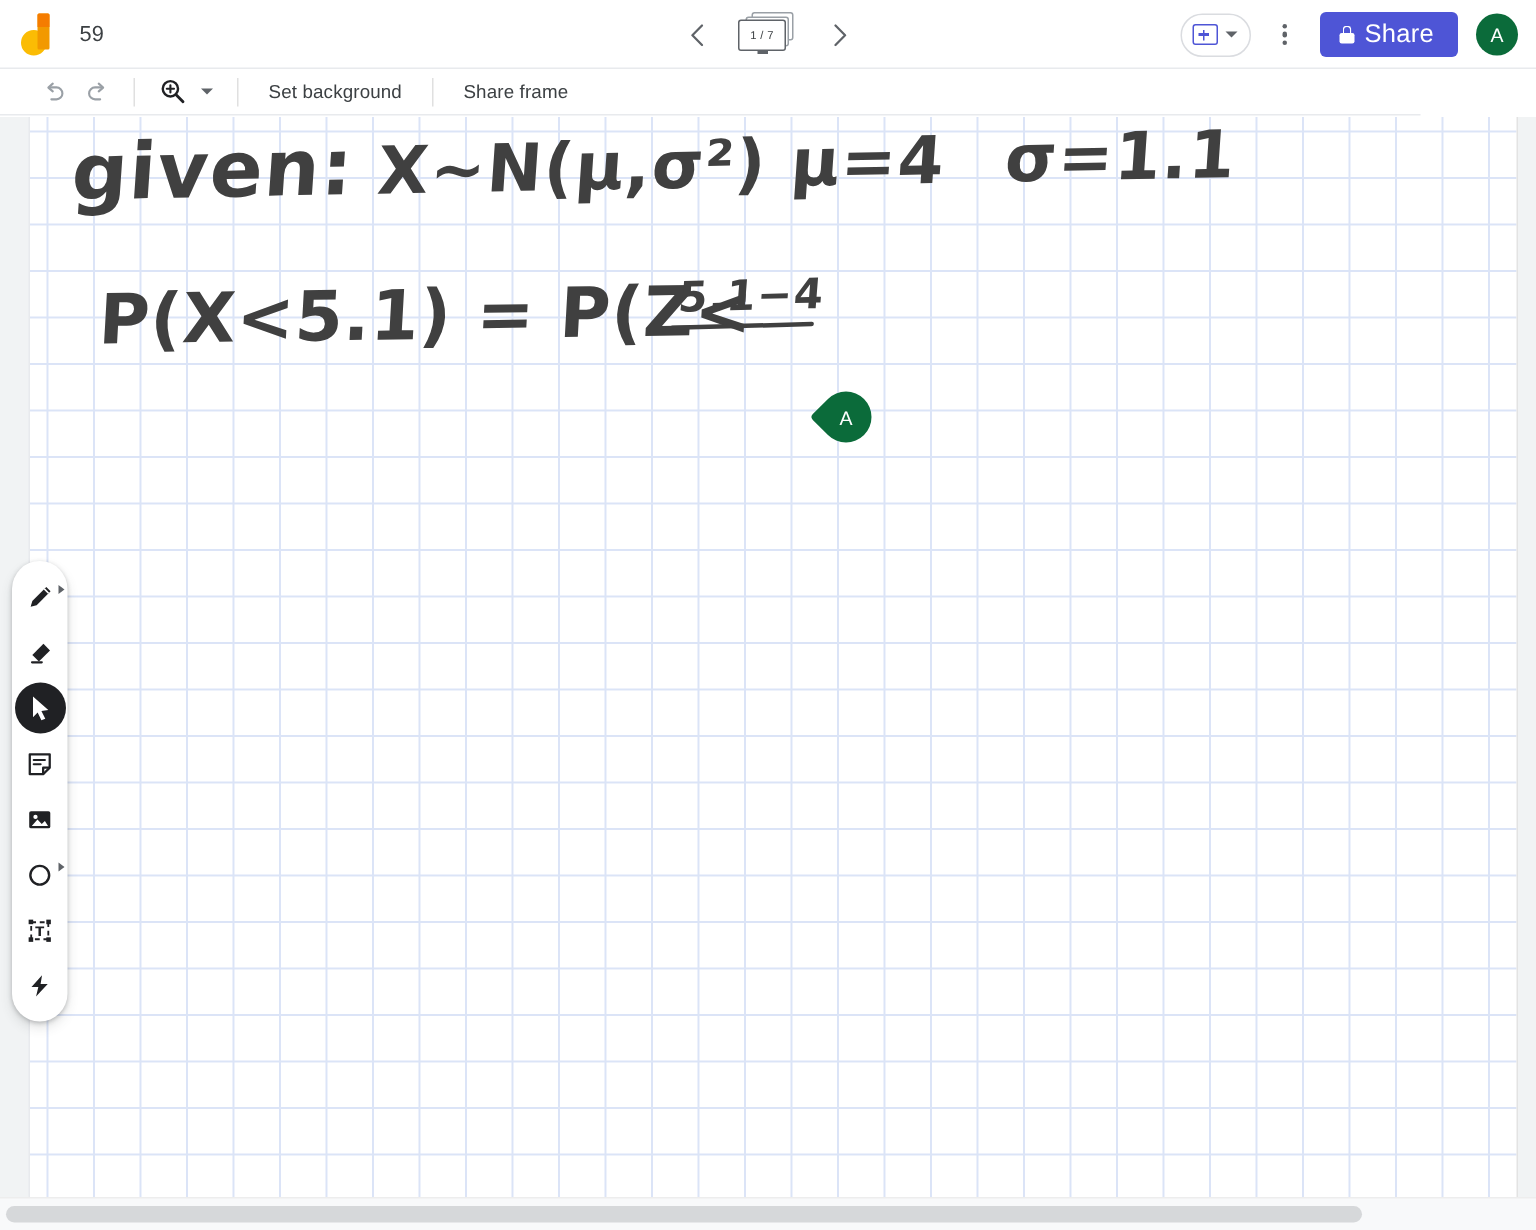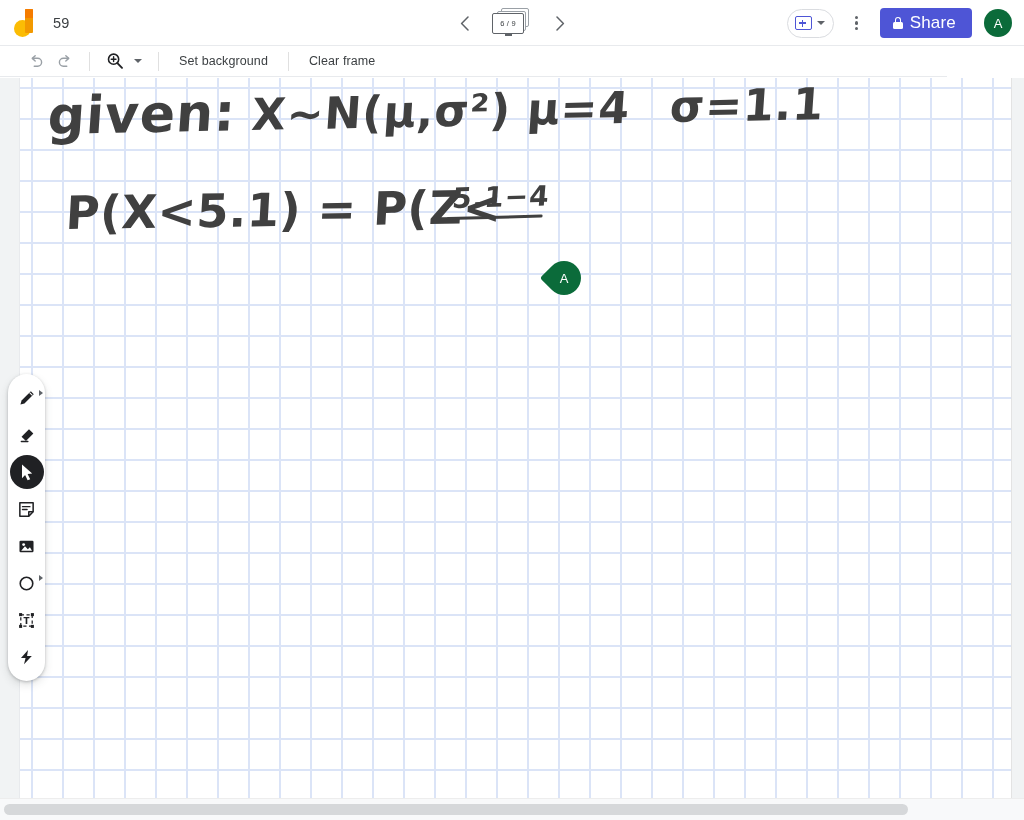--- a/index.html
+++ b/index.html
@@ -263,21 +263,21 @@
       <div class="navarrow">
         <svg width="9" height="15" viewBox="0 0 9 15">
           <path d="M8 1 L1.6 7.5 L8 14" fill="none" stroke="#5f6368" stroke-width="1.5" stroke-linecap="round" stroke-linejoin="round"></path>
         </svg>
       </div>
 
       <div class="frame-chip">
         <div class="sheet back2"></div>
         <div class="sheet back1"></div>
         <div class="sheet front">
-          <span class="cnt">6 / 9</span>
+          <span class="cnt">1 / 7</span>
         </div>
         <div class="stand"></div>
       </div>
 
       <div class="navarrow">
         <svg width="9" height="15" viewBox="0 0 9 15">
           <path d="M1 1 L7.4 7.5 L1 14" fill="none" stroke="#5f6368" stroke-width="1.5" stroke-linecap="round" stroke-linejoin="round"></path>
         </svg>
       </div>
     </div>
@@ -334,21 +334,21 @@
     <div class="sb-caret">
       <i></i>
     </div>
 
     <div class="sb-sep"></div>
 
     <div class="sb-text">Set background</div>
 
     <div class="sb-sep"></div>
 
-    <div class="sb-text">Clear frame</div>
+    <div class="sb-text">Share frame</div>
   </div>
 
   <div class="canvas-wrap">
     <div class="board">
 
       <div class="ink hand-l1">
         <span class="big">given:</span><span class="sp"></span><span>X~N(μ,σ²)</span><span class="sp"></span><span>μ=4</span><span class="spwide"></span><span>σ=1.1</span>
       </div>
 
       <div class="ink hand-l2">P(X&lt;5.1) = P(Z&lt;</div>

